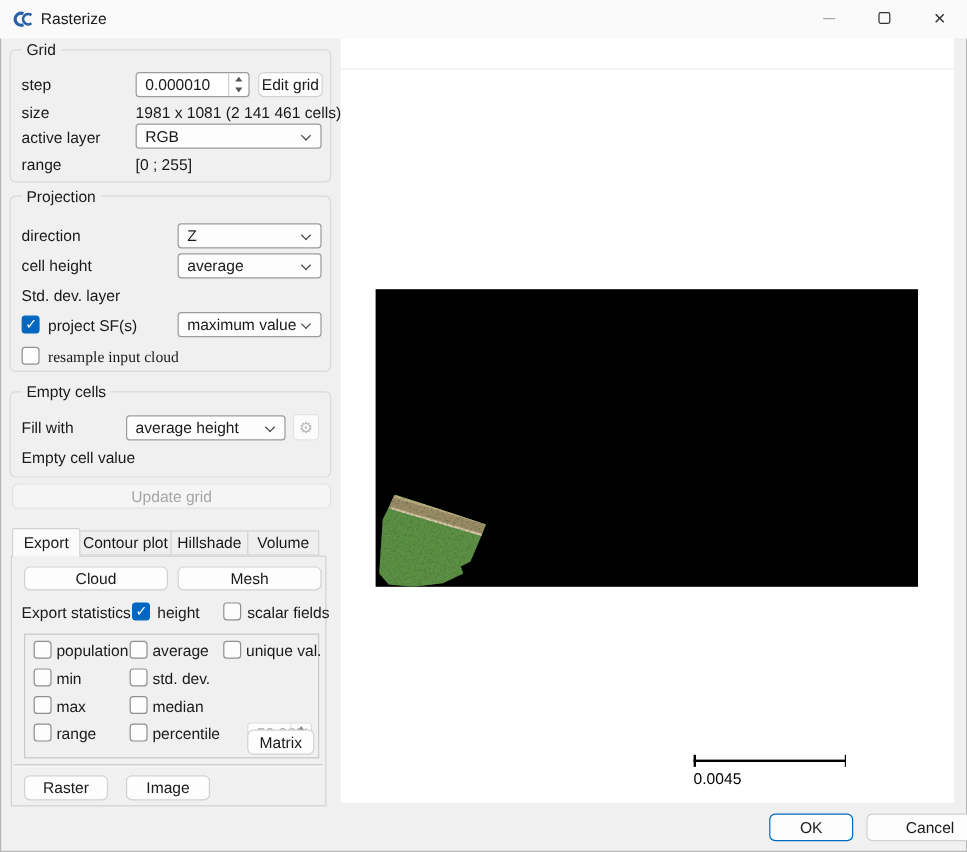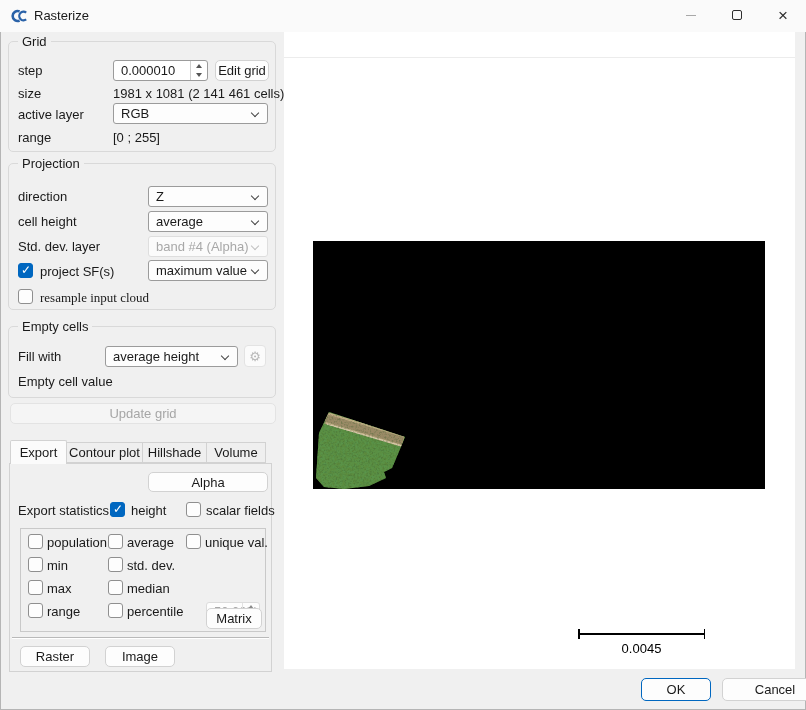--- a/index.html
+++ b/index.html
@@ -57,21 +57,21 @@
   
   .viewport { position:absolute; left:284px; top:32px; width:511px; height:637px; background:#fff; }
   .vp-title { position:absolute; left:0; top:7px; width:511px; text-align:center; font-size:13px; color:#000; }
   .vp-topline { position:absolute; left:0; top:25px; width:511px; height:1px; background:#ececec; }
   .canvas { position:absolute; left:29px; top:209px; width:452px; height:248px; background:#000; }
   .terrain { position:absolute; left:1px; top:167px; width:92px; height:81px; }
   .scalebar { position:absolute; left:294px; top:597px; width:127px; height:10px; }
   .scalebar .line { position:absolute; left:0; top:4px; width:127px; height:1.5px; background:#000; }
   .scalebar .tickL, .scalebar .tickR { position:absolute; top:0; width:1.5px; height:10px; background:#000; }
   .scalebar .tickL { left:0; } .scalebar .tickR { right:0; }
-  .scalelabel { position:absolute; left:294px; top:609px; width:127px; text-align:center; font-size:13px; color:#000; }
+  .scalelabel { position:absolute; left:294px; top:609px; width:127px; font-size:13px; color:#000; }
 </style>
 </head>
 <body>
 
 <div class="dialog">
 
   <div class="titlebar">
     <svg class="app-icon" viewBox="0 0 18 16">
       <path d="M9.6,3.4 A5,5 0 1 0 9.6,12.6" fill="none" stroke="#2a62a8" stroke-width="2.6"></path>
       <path d="M16.2,4.6 A4.3,4.3 0 1 0 16.2,11.4" fill="none" stroke="#2a62a8" stroke-width="2.2"></path>
@@ -121,24 +121,20 @@
   <div class="combo" style="left:148px; top:186px; width:120px;">
     <span>Z</span>
     <span class="chev"></span>
   </div>
   <span class="lbl" style="left:18px; top:214px;">cell height</span>
   <div class="combo" style="left:148px; top:211px; width:120px;">
     <span>average</span>
     <span class="chev"></span>
   </div>
   <span class="lbl" style="left:18px; top:239px;">Std. dev. layer</span>
-  <div class="combo disabled" style="left:148px; top:236px; width:120px;">
-    <span>band #4 (Alpha)</span>
-    <span class="chev"></span>
-  </div>
   <span class="checkbox checked" style="left:18px; top:263px;"></span>
   <span class="lbl" style="left:40px; top:264px;">project SF(s)</span>
   <div class="combo" style="left:148px; top:260px; width:120px;">
     <span>maximum value</span>
     <span class="chev"></span>
   </div>
   <span class="checkbox" style="left:18px; top:289px;"></span>
   <span class="lbl" style="left:40px; top:290px;font-family:Liberation Serif, serif;">resample input cloud</span>
 
   <div class="groupbox" style="left:8px; top:326px; width:268px; height:72px;">
@@ -163,21 +159,22 @@
       <span>Contour plot</span>
     </div>
   <div class="tab" style="left:142px; width:65px;">
       <span>Hillshade</span>
     </div>
   <div class="tab" style="left:206px; width:60px;">
       <span>Volume</span>
     </div>
   <div class="tabpane"></div>
 
-  <button class="btn" style="left:148px; top:472px; width:120px; height:20px; z-index:4;">Alpha</button>
+  <button class="btn" style="left:20px; top:472px; width:120px; height:20px; z-index:4;">Cloud</button>
+  <button class="btn" style="left:148px; top:472px; width:120px; height:20px; z-index:4;">Mesh</button>
 
   <span class="lbl" style="left:18px; top:503px; z-index:4;">Export statistics:</span>
   <span class="checkbox checked" style="left:110px; top:502px; z-index:4;"></span>
   <span class="lbl" style="left:131px; top:503px; z-index:4;">height</span>
   <span class="checkbox" style="left:186px; top:502px; z-index:4;"></span>
   <span class="lbl" style="left:206px; top:503px; z-index:4;">scalar fields</span>
 
   <div class="statsframe"></div>
 
   <span class="checkbox" style="left:28px; top:534px; z-index:4;"></span>

